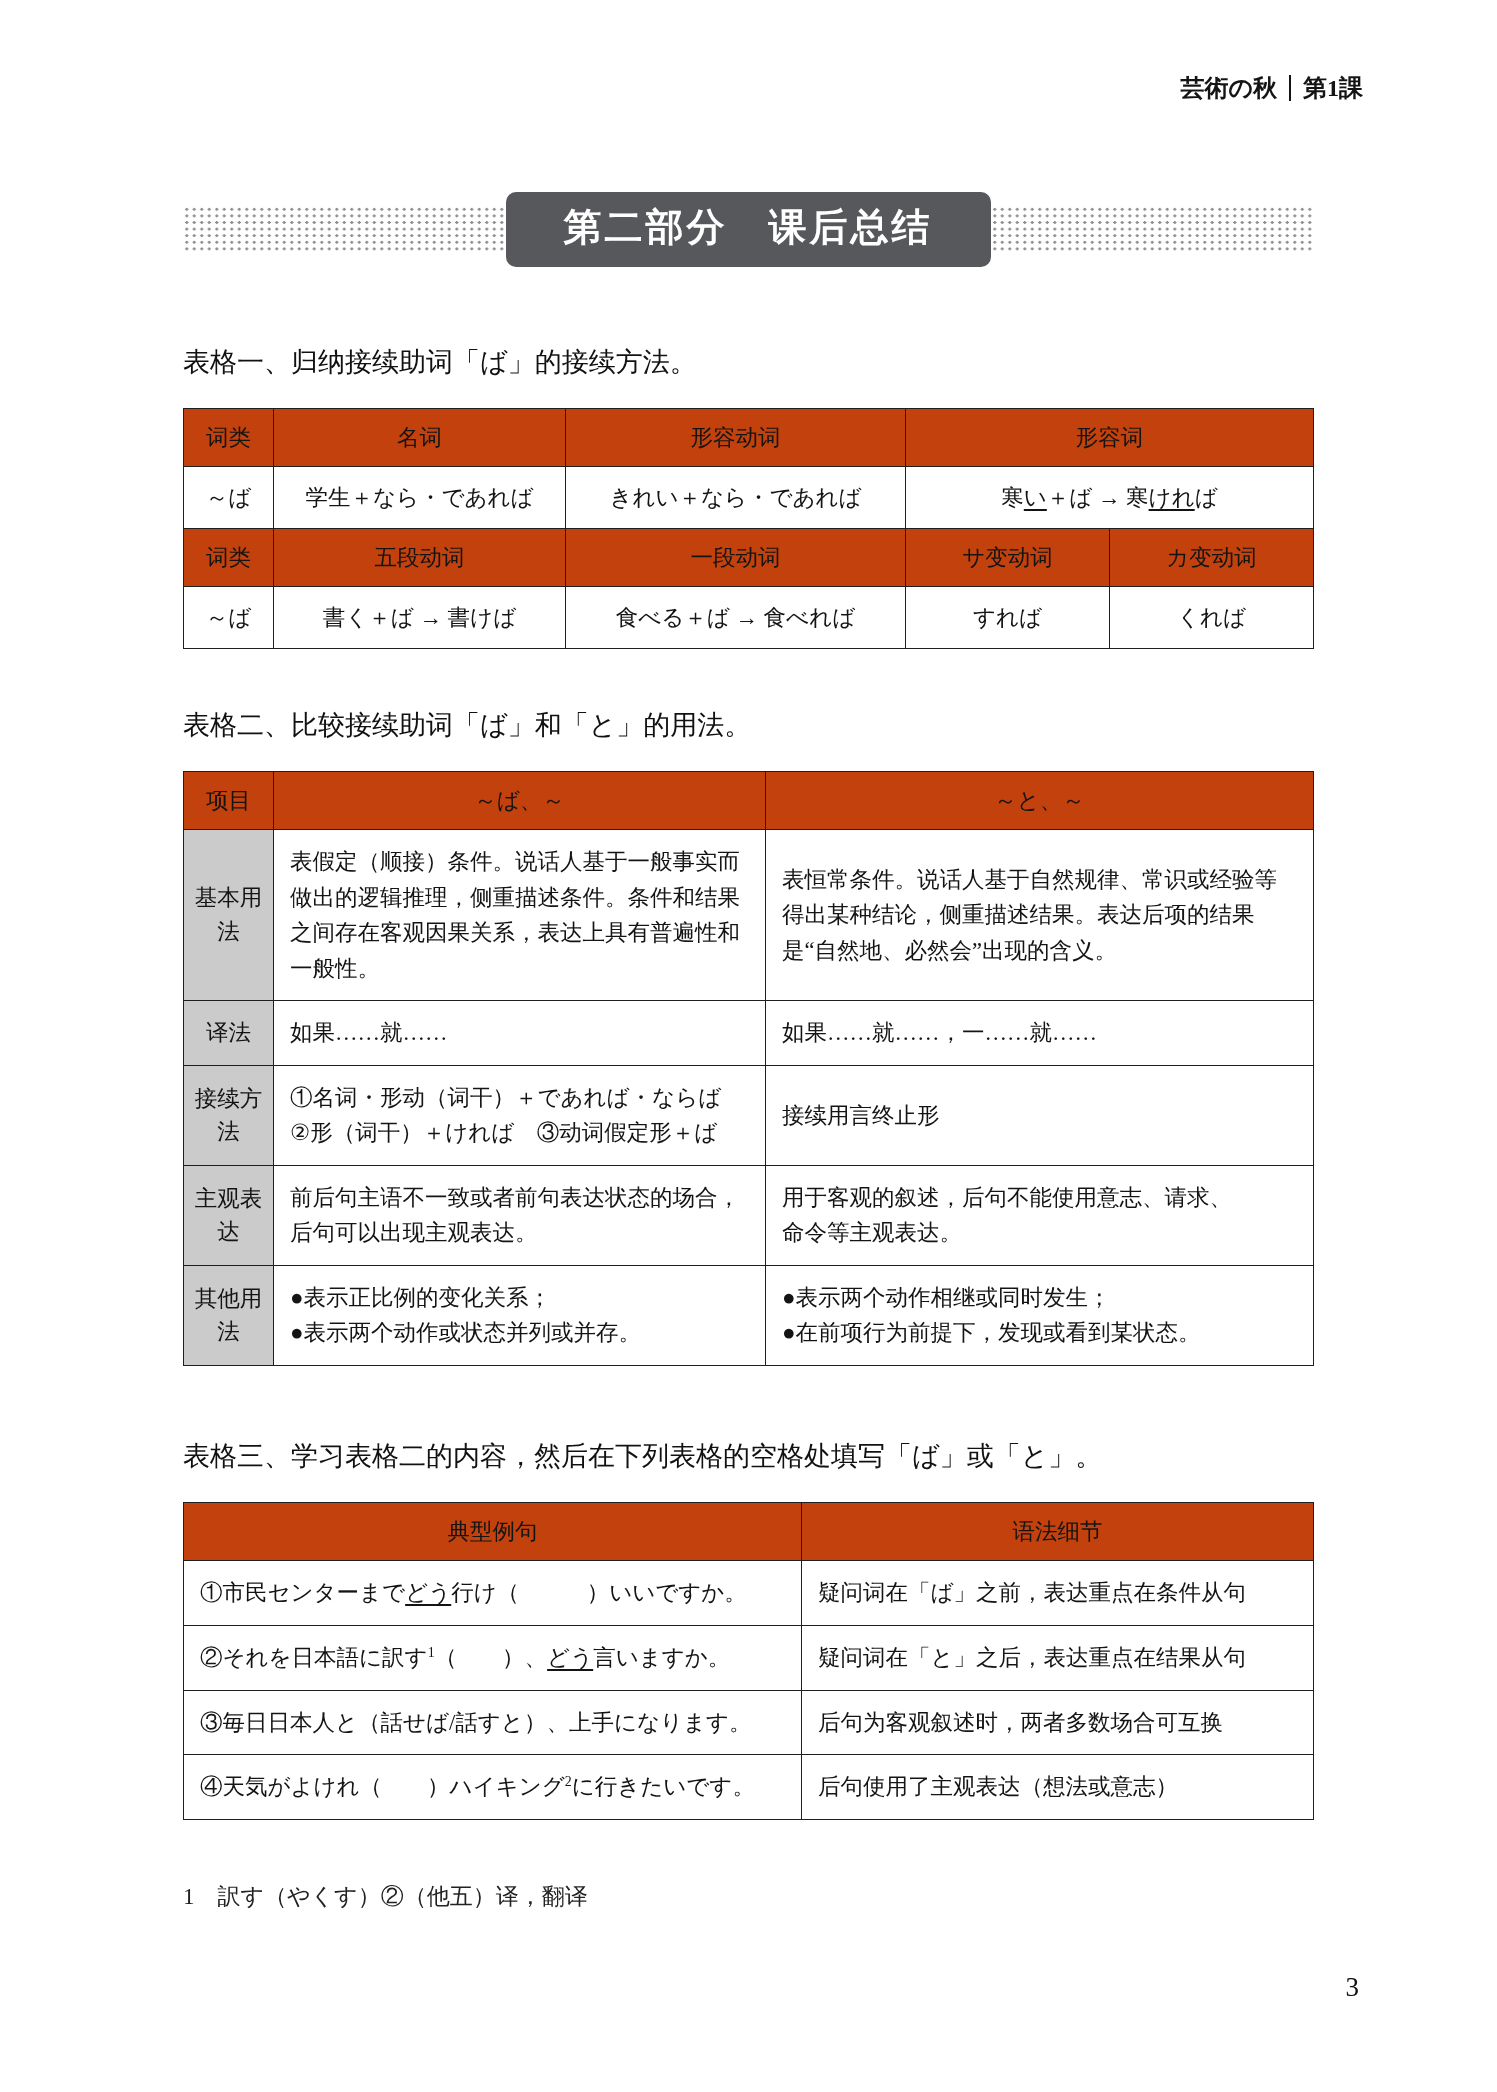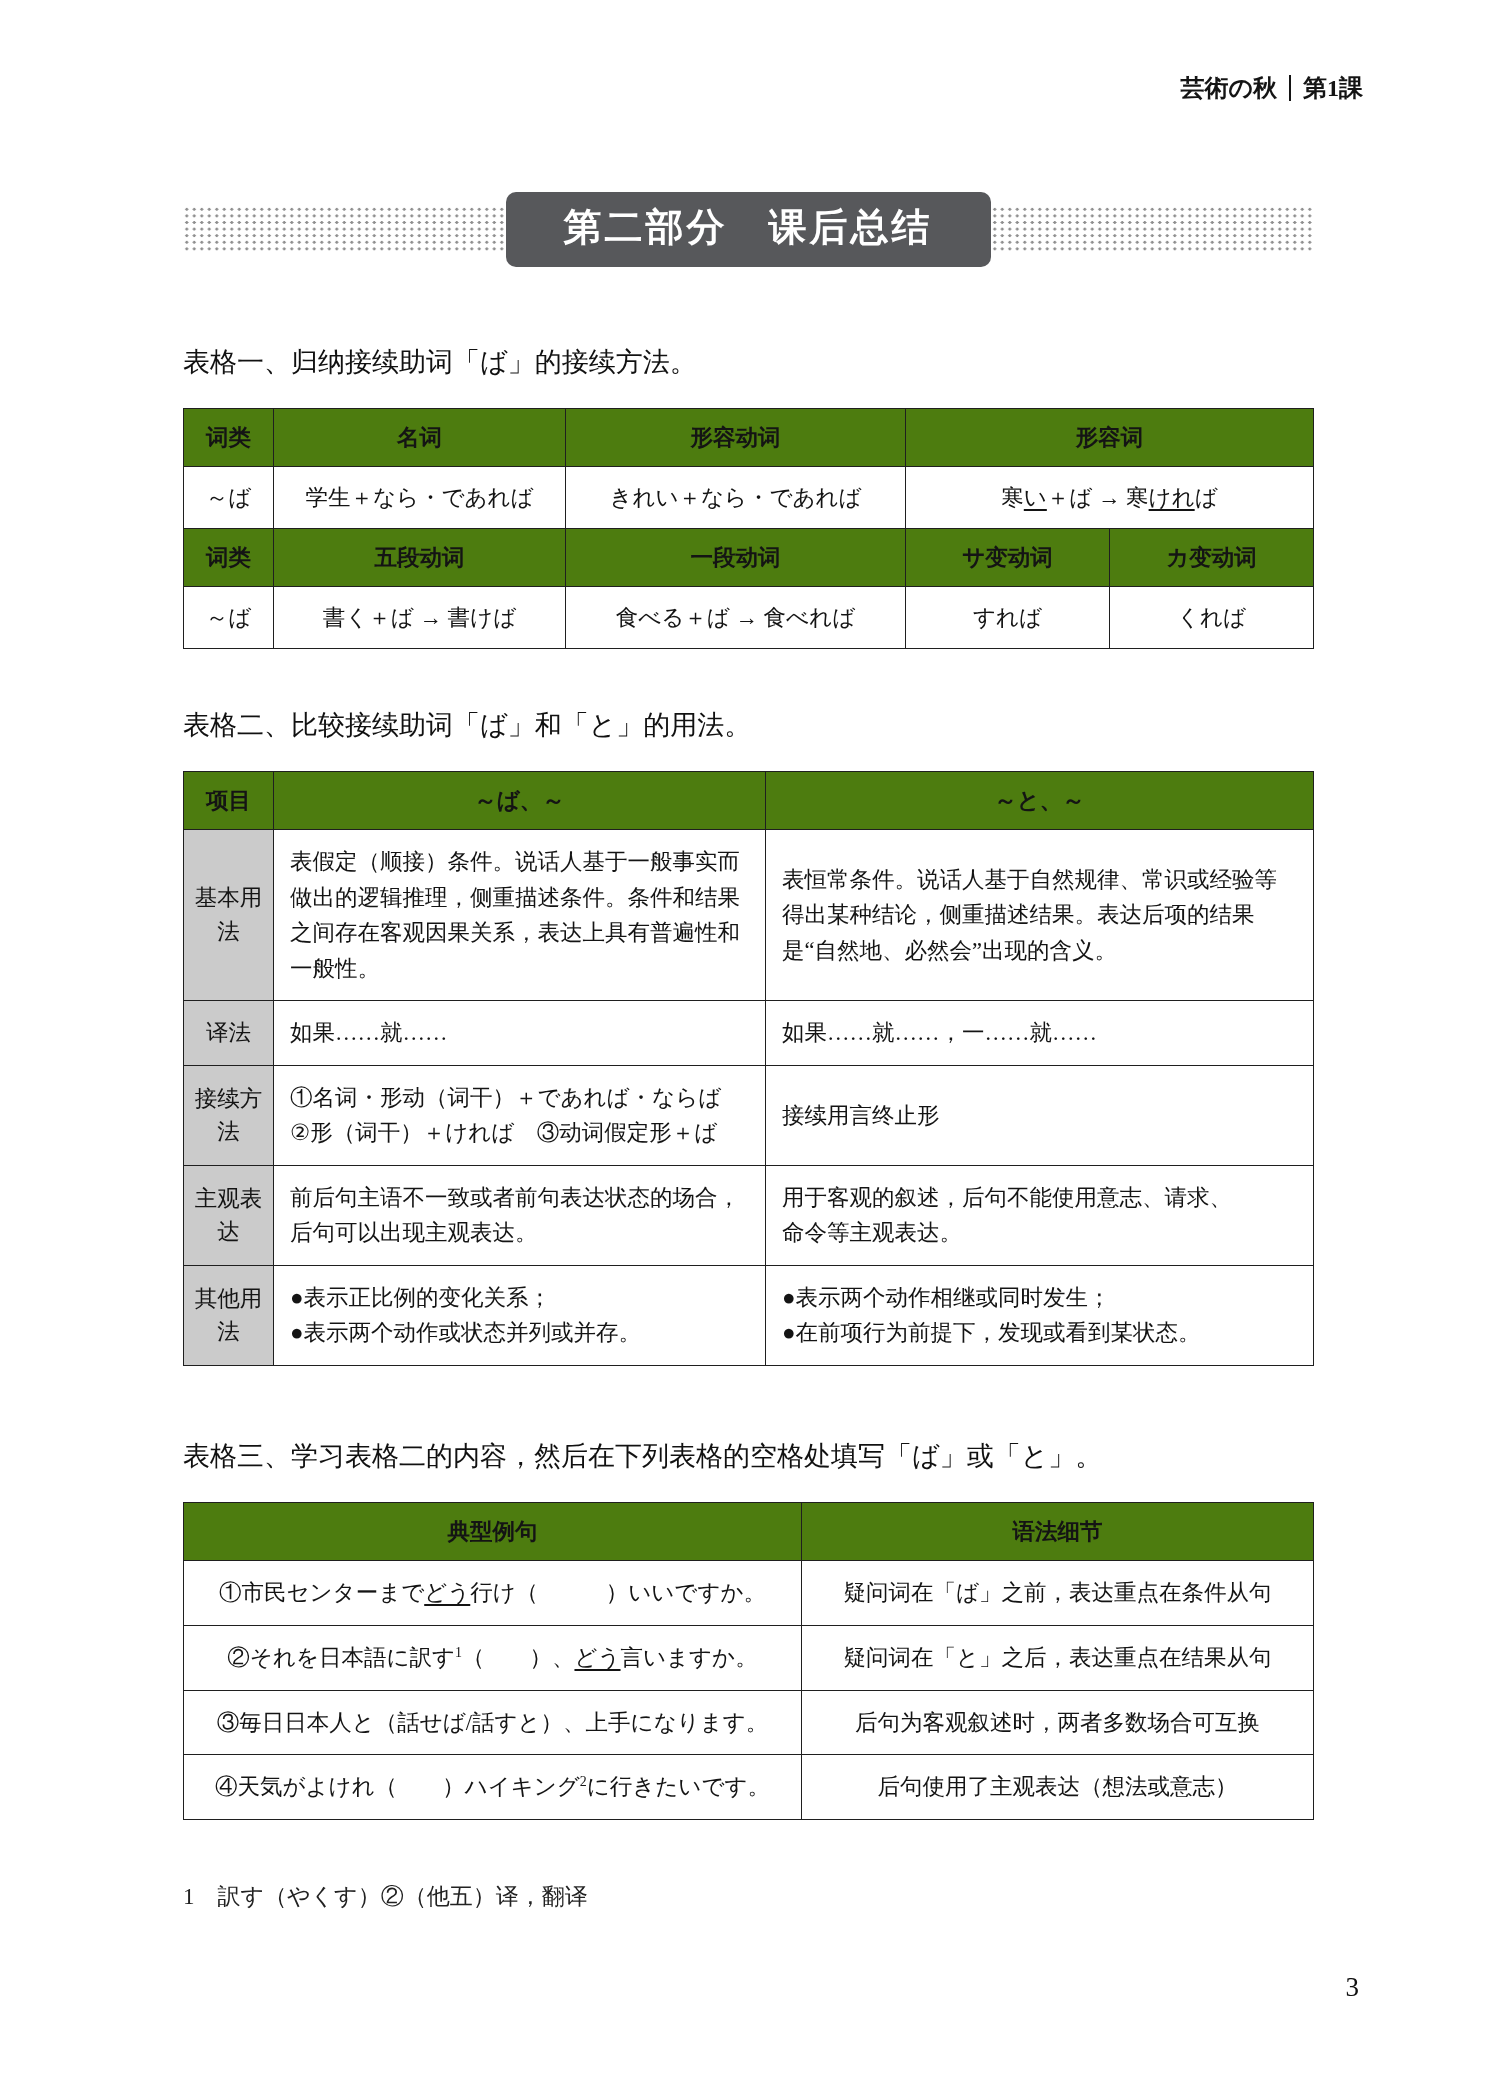--- a/index.html
+++ b/index.html
@@ -37,29 +37,29 @@
   .section-title {
     font-family:"Liberation Sans", sans-serif;
     font-weight:normal; font-size:27px; color:#111;
   }
   .st1 { margin-top:82px; }
   .st2 { margin-top:58px; }
   .st3 { margin-top:72px; }
 
   table { border-collapse:collapse; width:1130px; table-layout:fixed; margin-top:28px; }
   td, th { border:1.7px solid #1f1f1f; font-size:22.5px; vertical-align:middle; }
-  th { background:#4d7c0f; font-weight:bold; padding:13px 6px; text-align:center; }
+  th { background:#c2410c; font-weight:normal; padding:13px 6px; text-align:center; }
 
   .t1 td { text-align:center; padding:15px 6px; }
 
   .t2 td.label { background:#cbcbcb; text-align:center; padding:12px 10px; line-height:1.5; }
   .t2 td.cell { text-align:left; padding:14px 16px; line-height:1.58; }
   .preline { white-space:pre-line; }
 
-  .t3 td { text-align:center; padding:15px 16px; line-height:1.5; }
+  .t3 td { text-align:left; padding:15px 16px; line-height:1.5; }
 
   .u { text-decoration:underline; text-underline-offset:4px; }
   sup { font-size:0.62em; }
 
   .footnotes { margin-top:54px; font-size:23px; line-height:2.0; color:#222; }
 
   .page-number {
     position:absolute; right:138px; top:1972px;
     font-size:27px; color:#111;
   }

